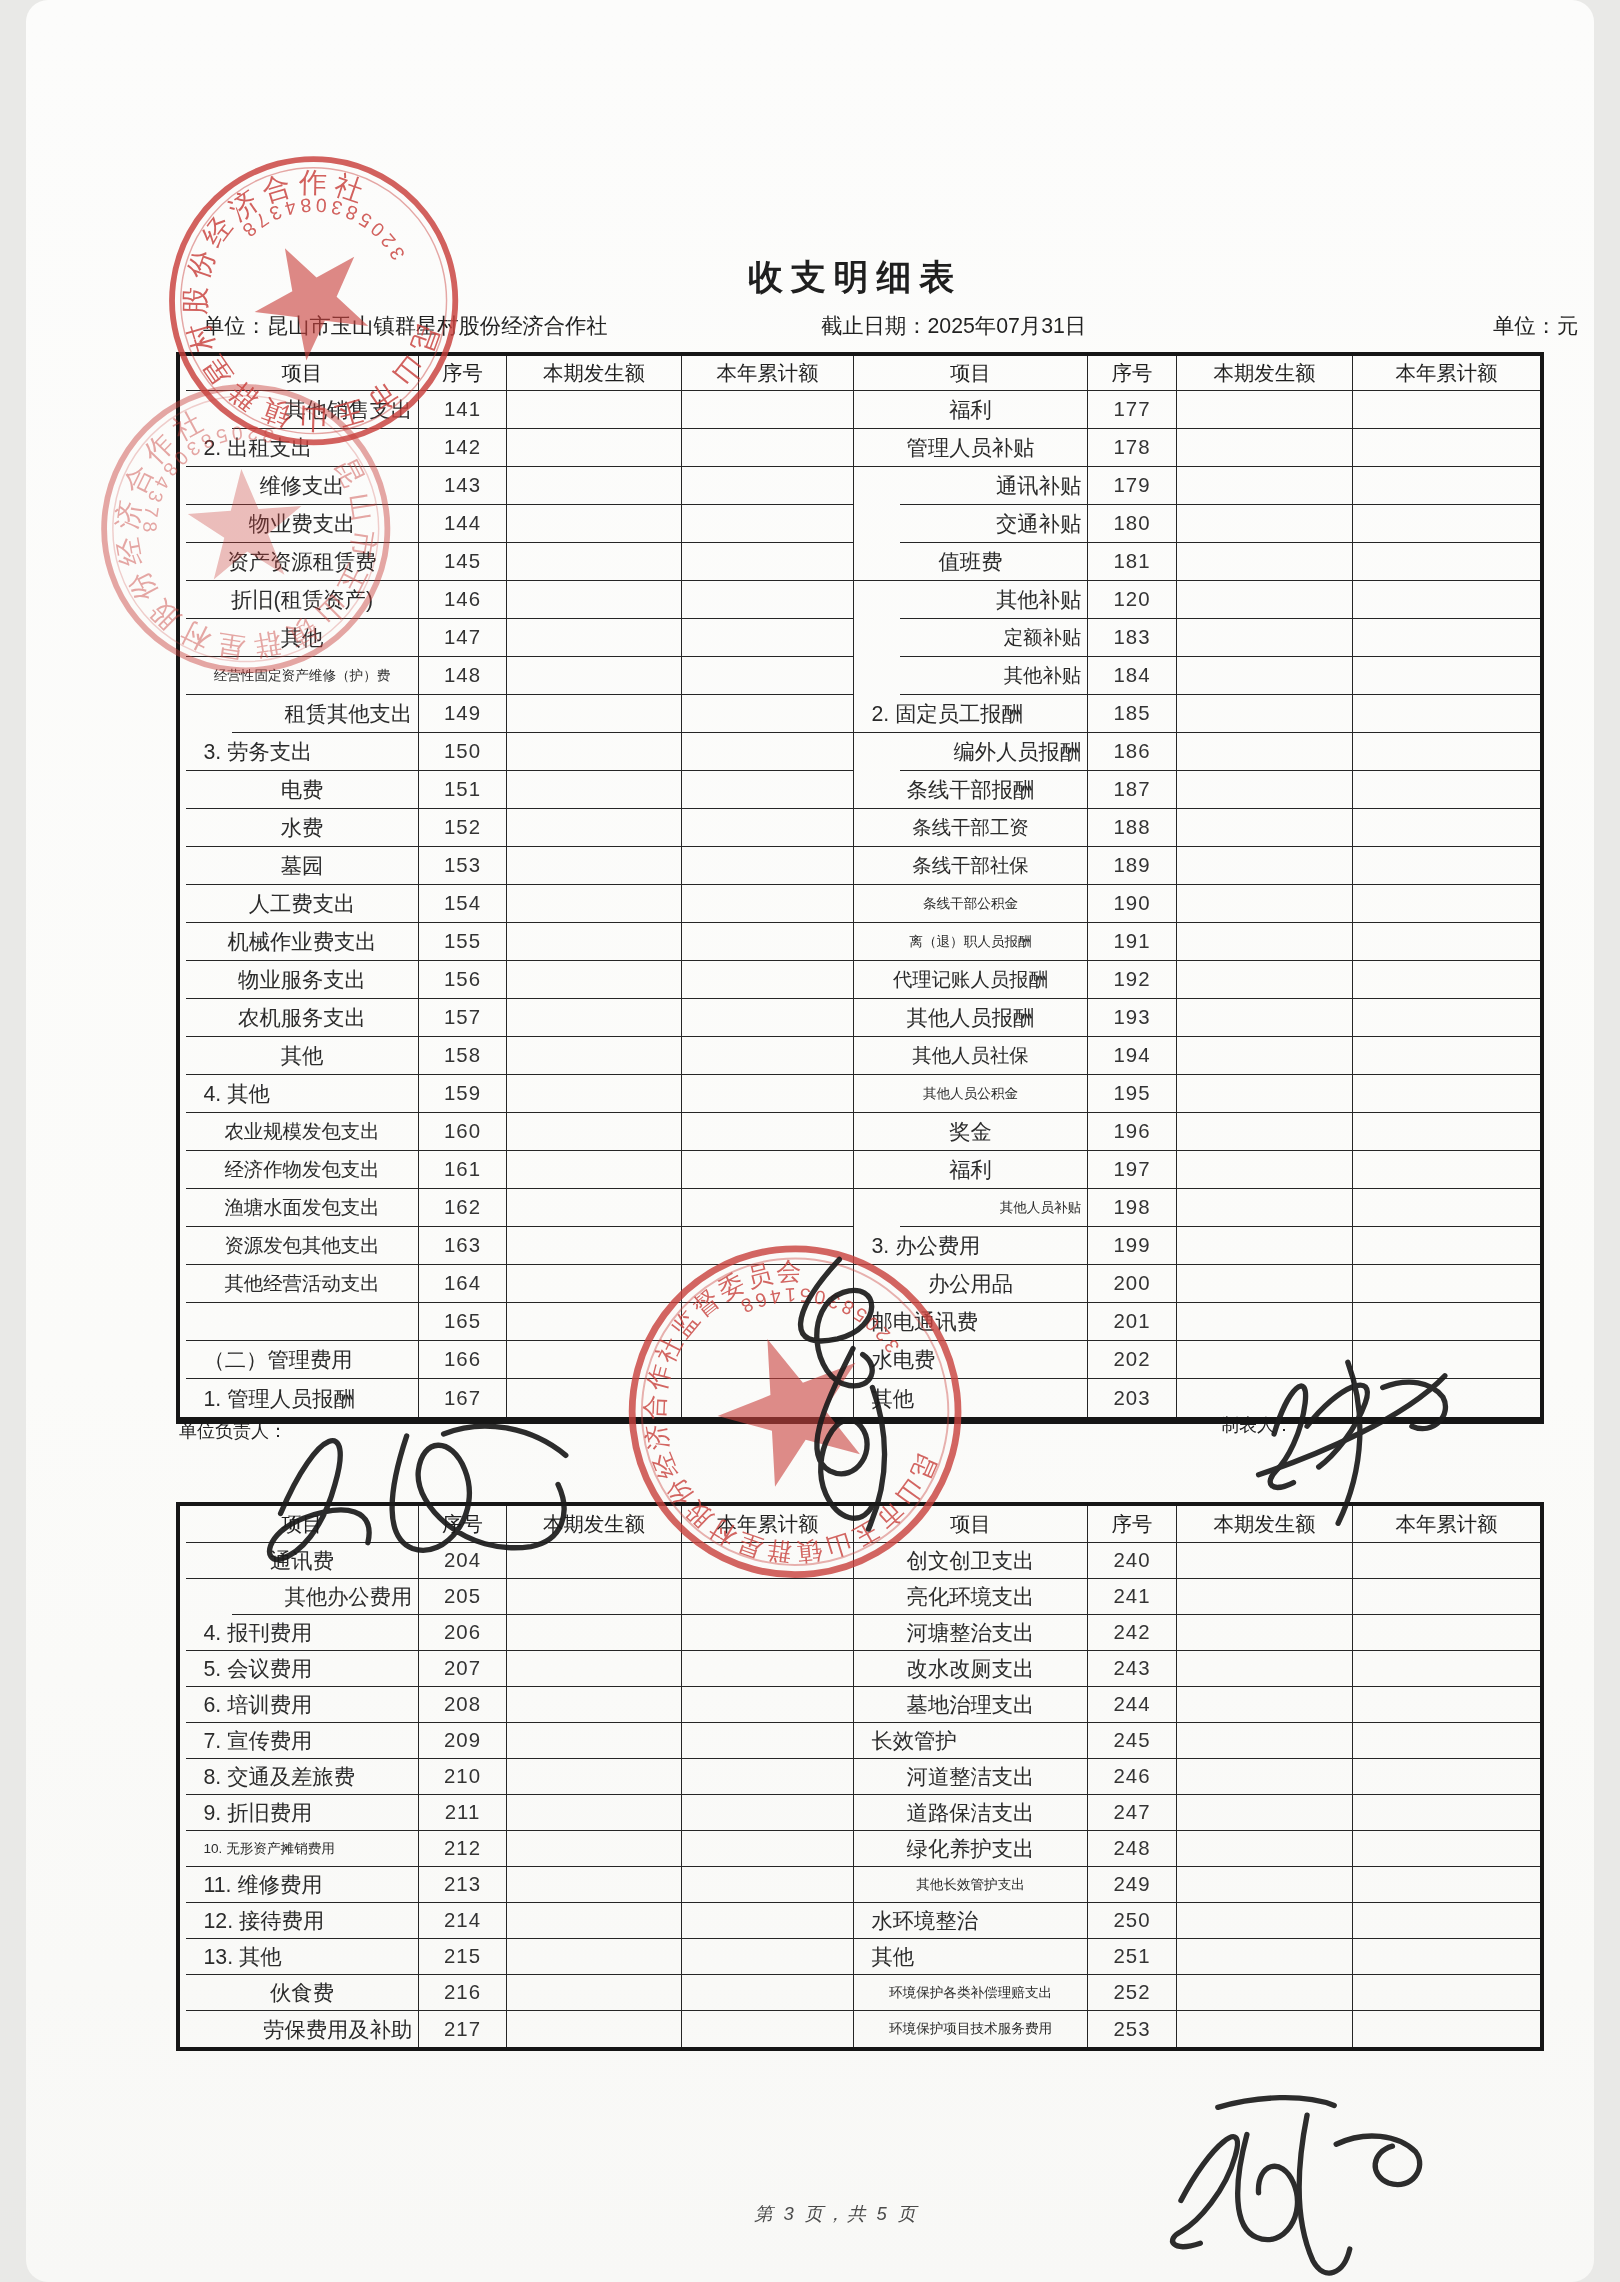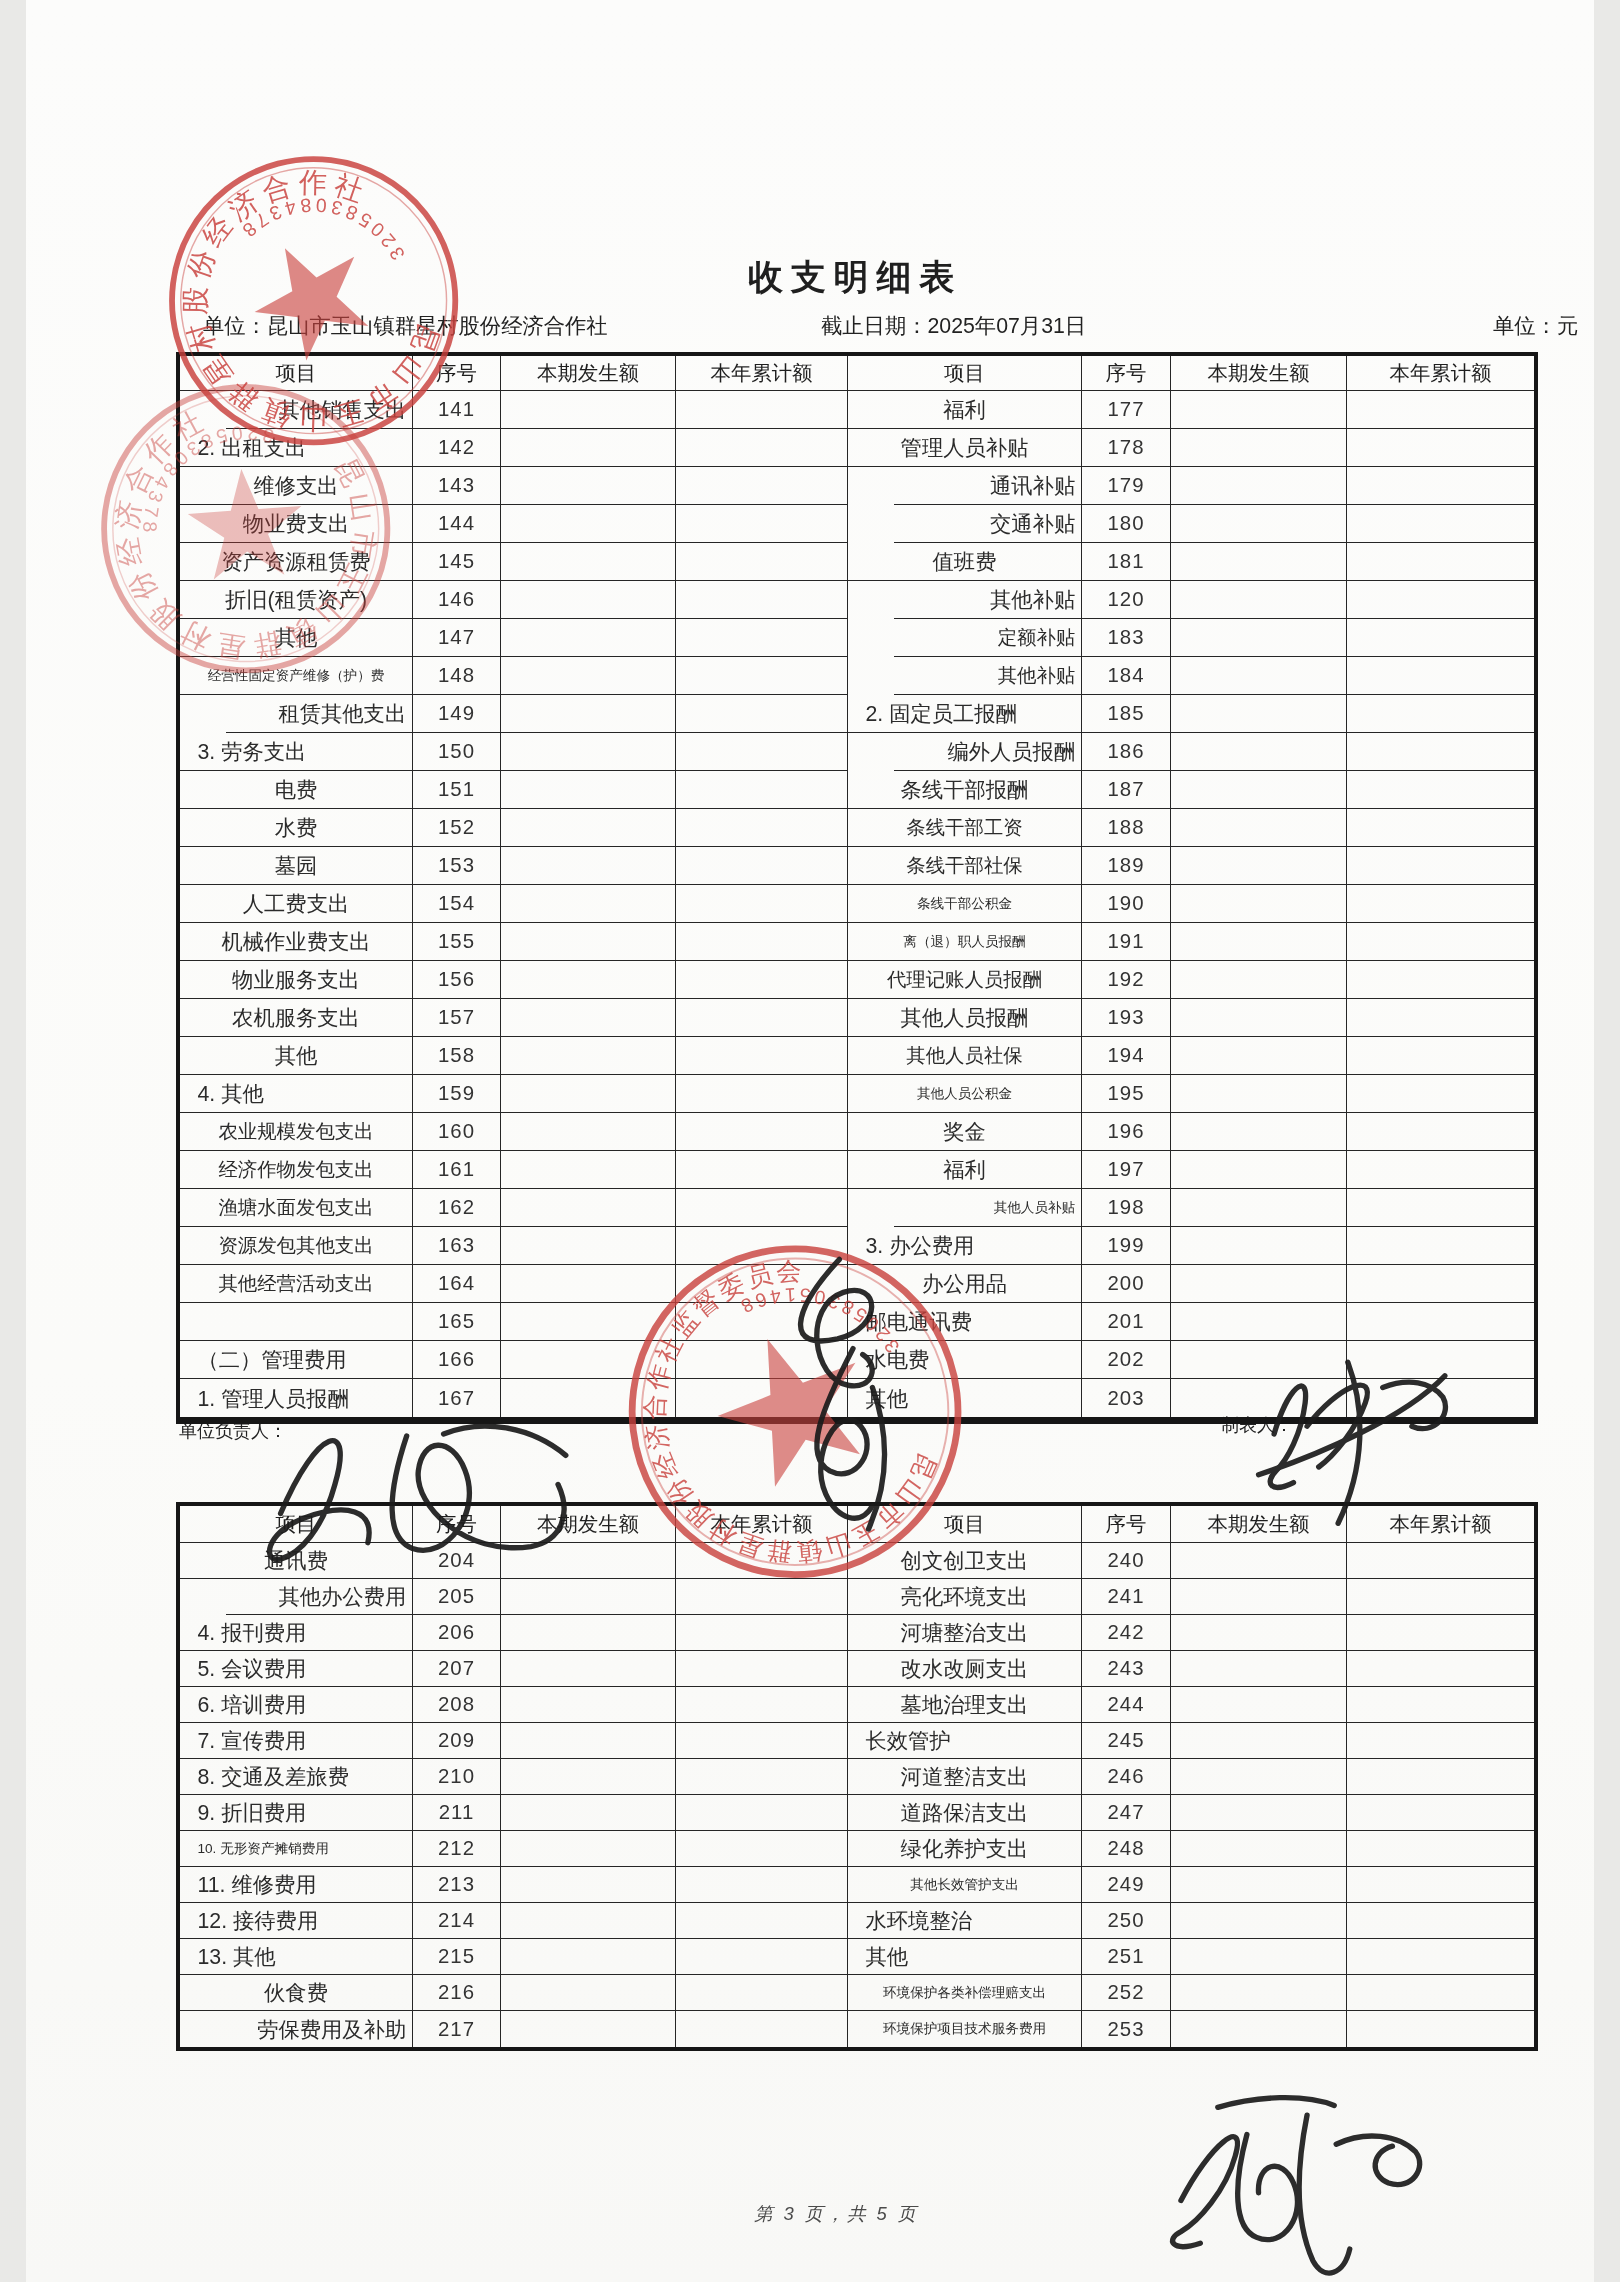--- a/index.html
+++ b/index.html
@@ -1,33 +1,33 @@
 <!DOCTYPE html>
 <html lang="zh"><head>
 <meta charset="utf-8">
 <style>
   html,body{margin:0;padding:0;background:#e9e9e7;}
   .page{position:relative;width:1568px;height:2282px;margin:0 auto;
         background:linear-gradient(180deg,#fcfcfb 0%,#fbfbf9 60%,#f8f8f6 100%);
-        overflow:hidden;font-family:"Liberation Sans","DejaVu Sans",sans-serif;color:#262626;}
+        overflow:hidden;font-family:"Liberation Sans","DejaVu Sans",sans-serif;color:#262626;border-radius:22px;}
   .doc-title{position:absolute;left:152px;width:1354px;top:254px;text-align:center;
              font-size:35px;font-weight:700;letter-spacing:7.8px;color:#1f1f1f;}
   .meta{position:absolute;top:311px;font-size:21.3px;color:#222;white-space:nowrap;}
   .meta.unit{left:152px;margin-left:25px;}
   .meta.date{left:795px;}
   .meta.cur{left:1467px;}
   .strip-label{position:absolute;font-size:18px;color:#222;white-space:nowrap;font-family:Liberation Mono, monospace;}
   .resp{left:153px;top:1419px;}
   .prep{left:1195px;top:1413px;}
   .footer{position:absolute;left:0;width:1621px;top:2201px;text-align:center;
           font-size:18.4px;color:#4a4a4a;letter-spacing:2.9px;font-style:italic;}
   
   .tbl{position:absolute;left:150px;display:grid;
        grid-template-columns:233px 88px 175px 172px 234px 89px 176px 187px;
-       border:4.9px solid #161616;background:transparent;z-index:2;}
+       border:4.9px solid #161616;background:transparent;z-index:2;padding-left:6px;}
   #tbl1{top:352px;grid-template-rows:35px repeat(27,38px);border-bottom-width:7.8px;}
   #tbl2{top:1502px;grid-template-rows:37px repeat(14,36px);}
   .cell{box-sizing:border-box;border-right:1.9px solid #262626;border-bottom:1.9px solid #262626;
         display:flex;align-items:center;justify-content:center;overflow:hidden;
         font-size:21.3px;color:#2b2b2b;white-space:nowrap;}
   .cell.lastcol{border-right:none;}
   .cell.lastrow{border-bottom:none;}
   .cell.hdr{font-size:20.4px;color:#1f1f1f;}
   .cell.item.left{justify-content:flex-start;padding-left:17.5px;}
   .cell.item.right{justify-content:flex-end;padding-right:5.8px;margin-left:46px;}

